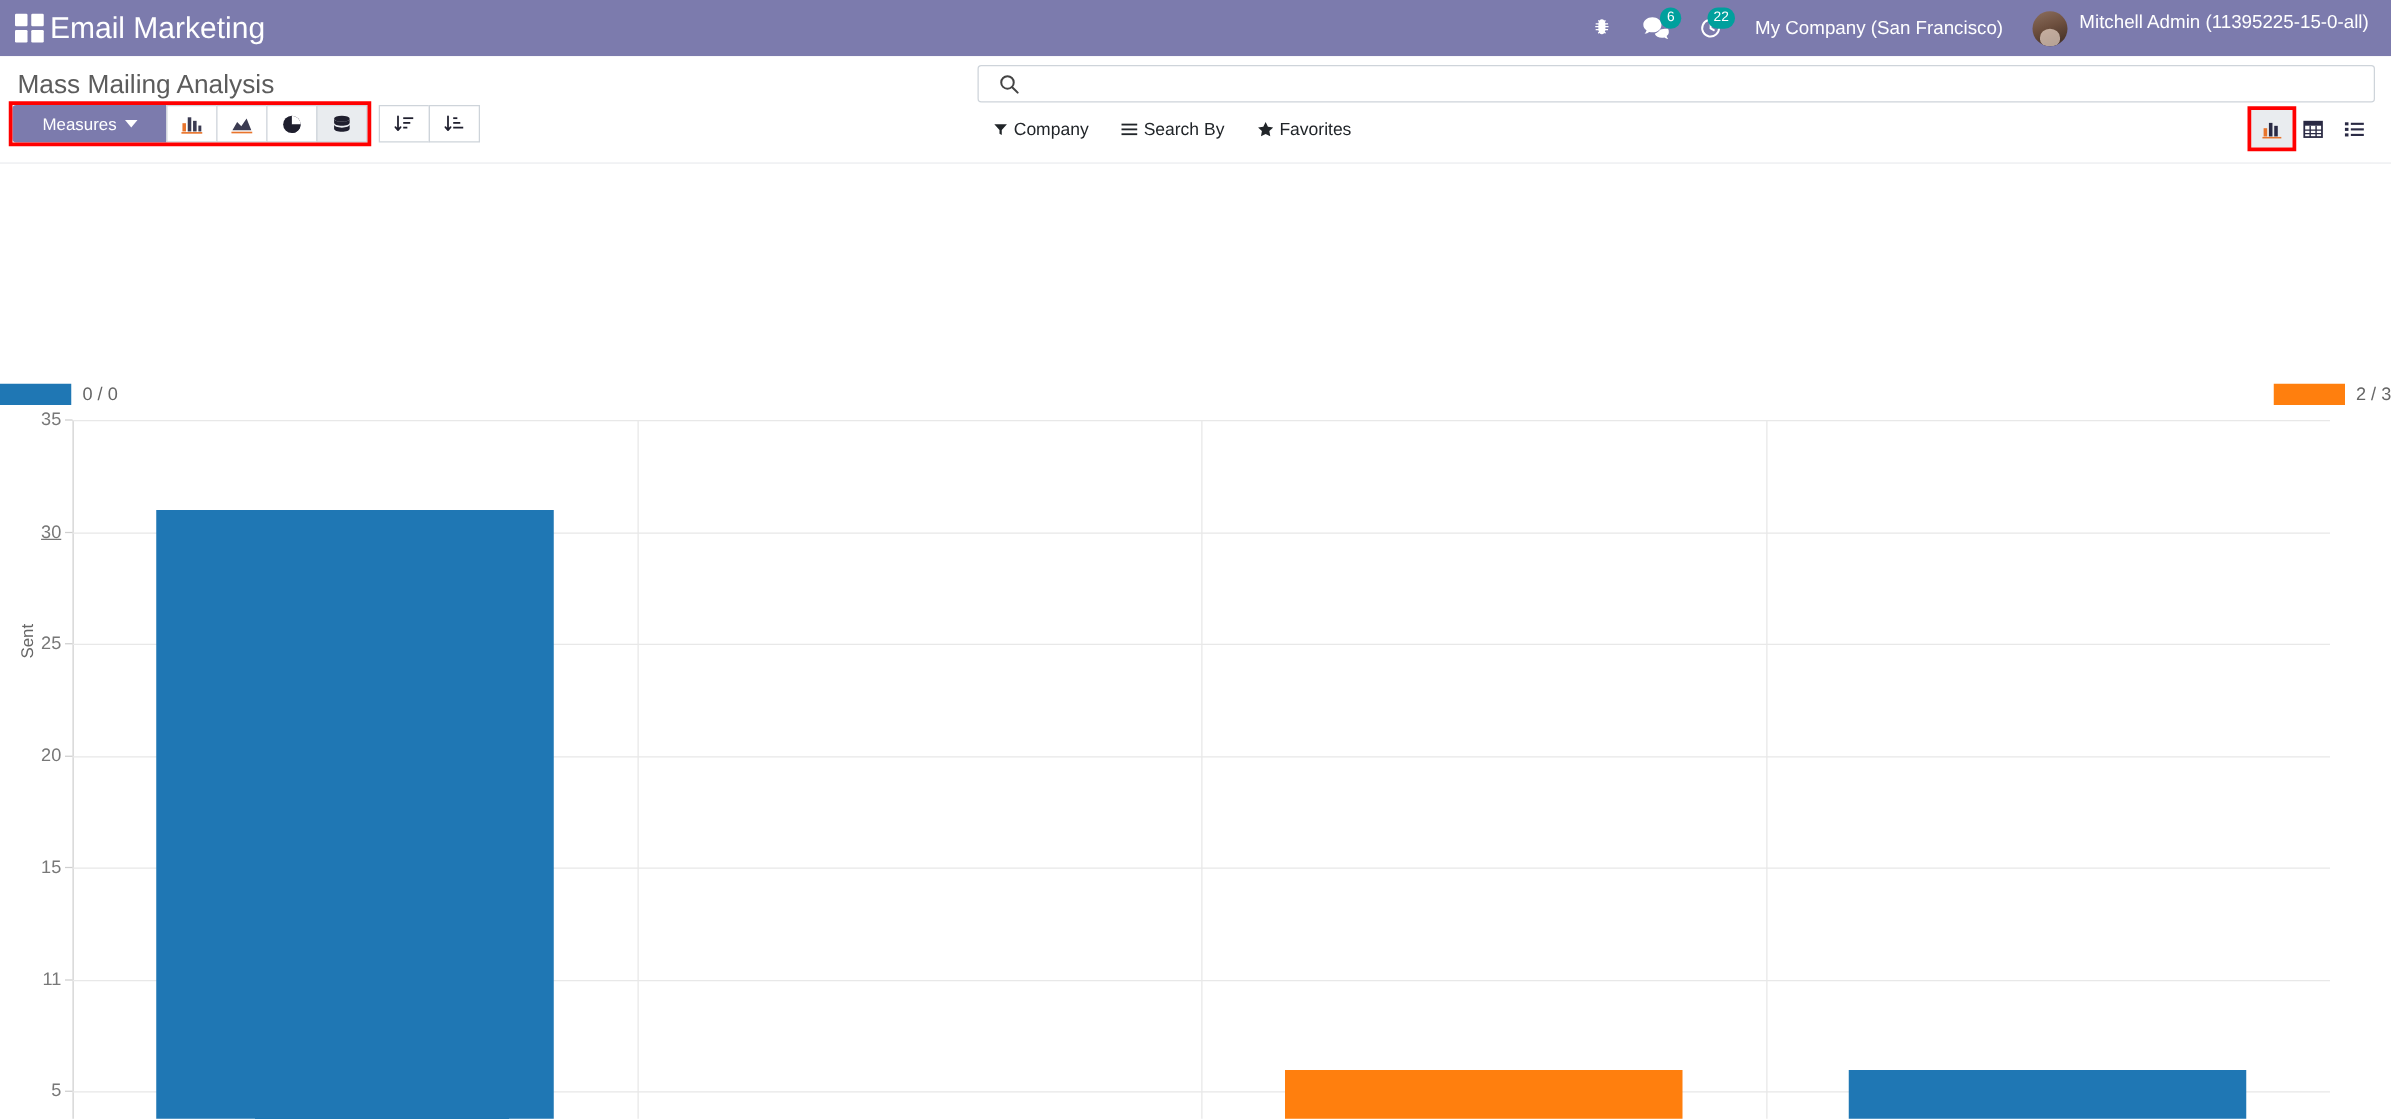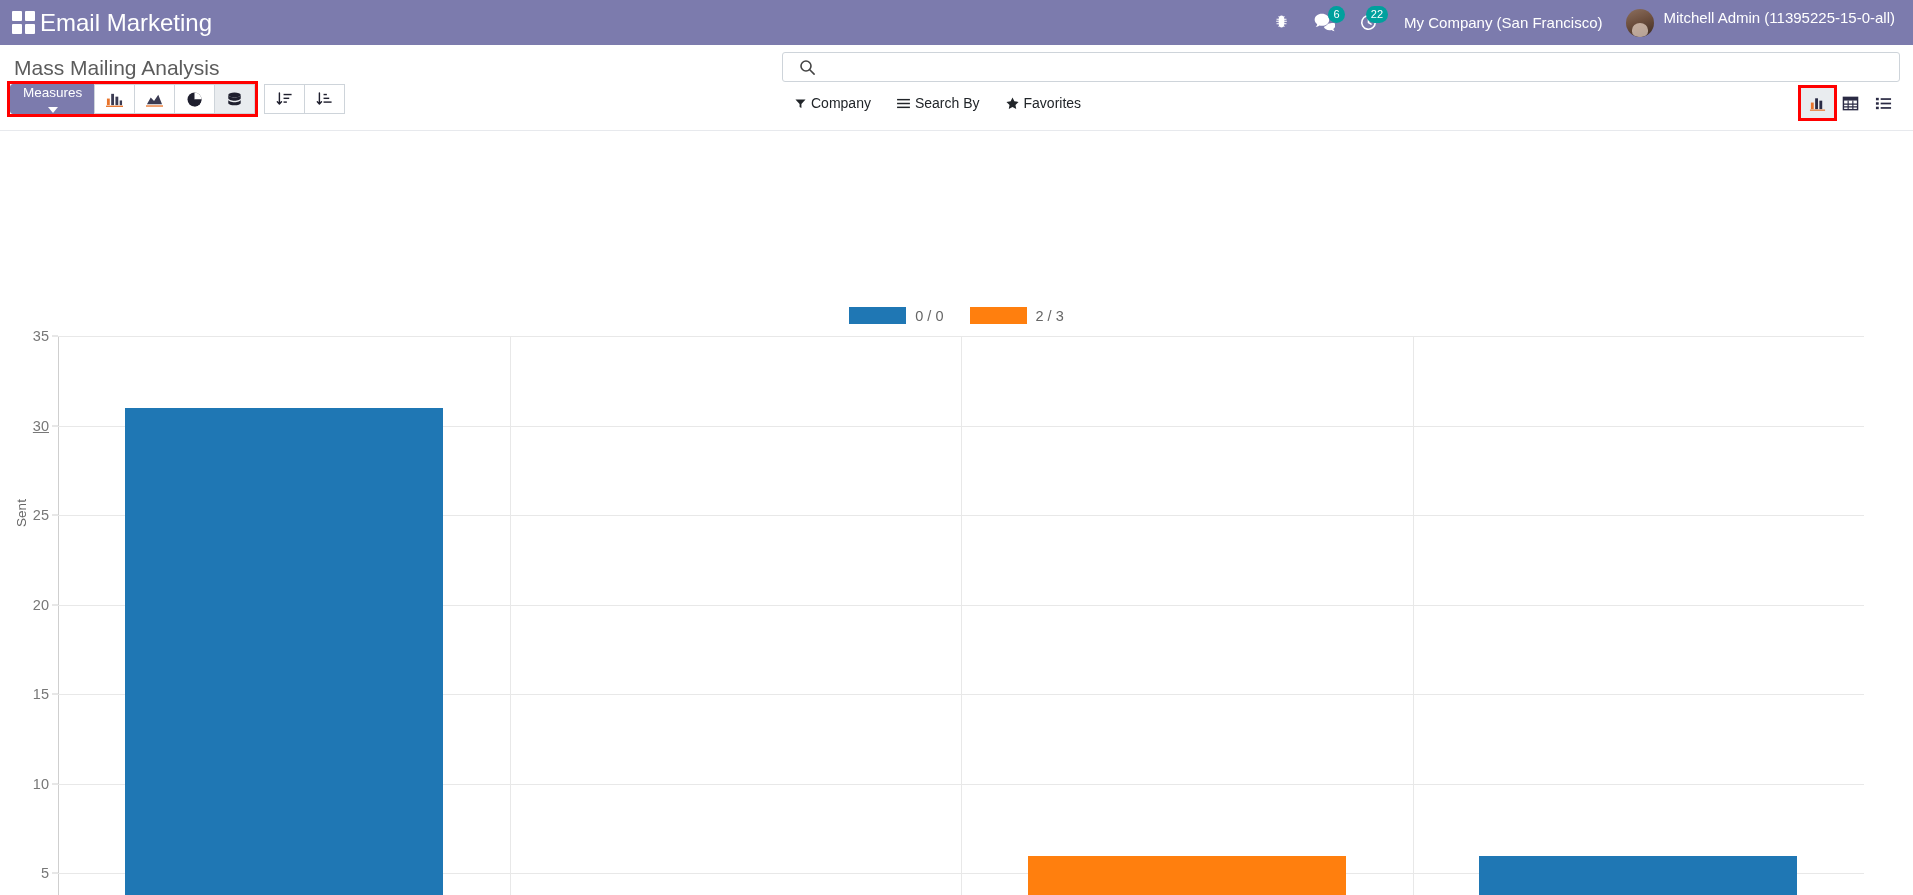--- a/index.html
+++ b/index.html
@@ -137,24 +137,23 @@
     justify-content: center;
     cursor: pointer;
     padding: 0 11px;
     white-space: nowrap;
   }
   .btn + .btn { margin-left: -1px; }
   .btn.primary {
     background: #7C7BAD;
     border-color: #7C7BAD;
     color: #ffffff;
-    padding: 0 12px;
+    padding: 0 23px;
     gap: 7px;
     border-radius: 3px 0 0 3px;
-    flex-direction: column;
   }
   .btn.active-icon { background: #e9ecef; }
   .caret-down {
     width: 0; height: 0;
     border-left: 5px solid transparent;
     border-right: 5px solid transparent;
     border-top: 6px solid #ffffff;
     display:inline-block;
   }
   .group-gap { width: 9px; }
@@ -229,21 +228,21 @@
     position: relative;
     width: 1913px;
     height: 764px;
     background: #ffffff;
   }
   .legend {
     position: absolute;
     top: 176px;
     left: 0; right: 0;
     display: flex;
-    justify-content: center;
+    justify-content: space-between;
     align-items: center;
     gap: 26px;
     z-index: 5;
   }
   .legend-item { display: flex; align-items: center; gap: 9px; }
   .legend-swatch { width: 57px; height: 17px; display: block; }
   .legend-label { font-size: 14.5px; color: #666; }
 
   .plot {
     position: absolute;
@@ -499,21 +498,21 @@
   <div class="axis-title-y">Sent</div>
 
   <div class="plot" id="plot">
     <div class="yaxis-line"></div>
     <div id="gridlines">
         <div class="grid-line" style="top: 537.429px;"></div>
         <div class="ytick-mark" style="top: 537.429px;"></div>
         <div class="ytick" style="top: 537.429px;">5</div>
         <div class="grid-line" style="top: 447.857px;"></div>
         <div class="ytick-mark" style="top: 447.857px;"></div>
-        <div class="ytick" style="top: 447.857px;">10</div>
+        <div class="ytick" style="top: 447.857px;">11</div>
         <div class="grid-line" style="top: 358.286px;"></div>
         <div class="ytick-mark" style="top: 358.286px;"></div>
         <div class="ytick" style="top: 358.286px;">15</div>
         <div class="grid-line" style="top: 268.714px;"></div>
         <div class="ytick-mark" style="top: 268.714px;"></div>
         <div class="ytick" style="top: 268.714px;">20</div>
         <div class="grid-line" style="top: 179.143px;"></div>
         <div class="ytick-mark" style="top: 179.143px;"></div>
         <div class="ytick" style="top: 179.143px;">25</div>
         <div class="grid-line" style="top: 89.5714px;"></div>

